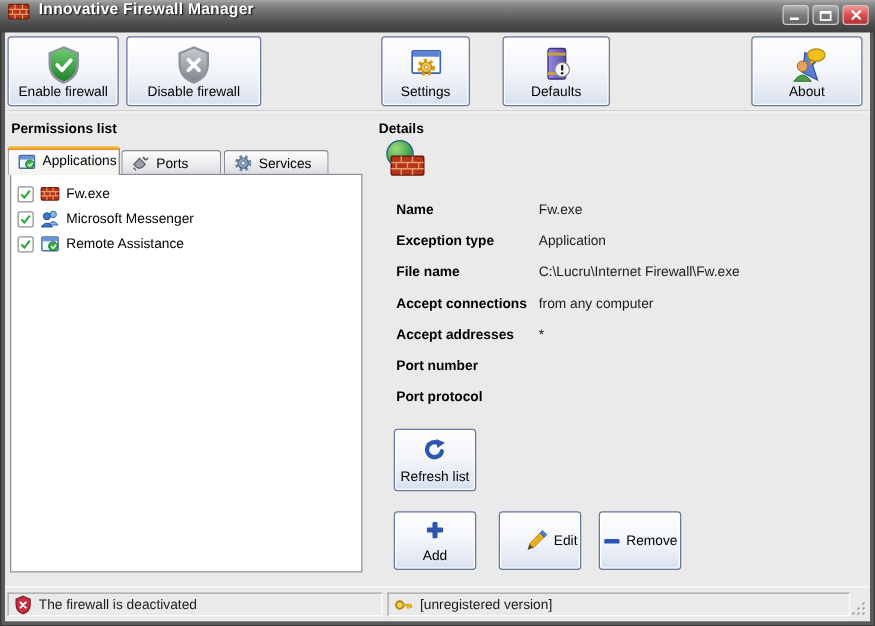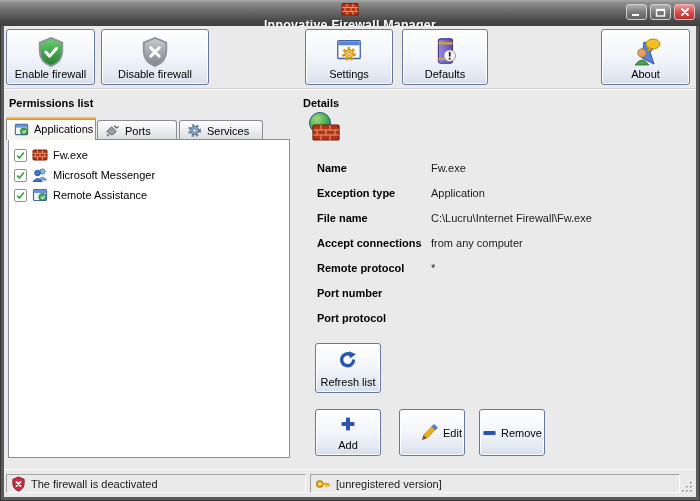--- a/index.html
+++ b/index.html
@@ -1,20 +1,20 @@
 <!DOCTYPE html>
 <html><head>
 <meta charset="utf-8">
 <style>
   html,body{margin:0;padding:0;background:#9b9b9b;font-family:"Liberation Sans",sans-serif;}
   .window{position:relative;width:700px;height:501px;background:#5b5b5b;box-shadow:inset 0 0 0 1px #353535;overflow:hidden;}
   
   .titlebar{position:absolute;left:0;top:0;right:0;height:26px;
     background:linear-gradient(180deg,#a8a8a8 0%,#8b8b8b 12%,#686868 45%,#484848 80%,#3f3f3f 100%);
-    display:flex;align-items:center;flex-direction:column;}
+    display:flex;align-items:flex-start;}
   .title-icon{width:18px;height:18px;margin:0 7px 0 6px;flex:0 0 auto;}
   .title-text{color:#fff;font-size:12.5px;font-weight:bold;text-shadow:1px 1px 1px #1e1e1e;letter-spacing:.2px;}
   .winbtns{position:absolute;right:5px;top:4px;display:flex;gap:3px;}
   .winbtn{width:21px;height:16px;border-radius:3px;border:1px solid #cfcfcf;display:flex;align-items:center;justify-content:center;box-sizing:border-box;cursor:default;}
   .winbtn.gray{background:linear-gradient(180deg,#b2b2b2,#7c7c7c 50%,#636363);}
   .winbtn.red{background:linear-gradient(180deg,#f09a9a,#d85151 50%,#b83030);border-color:#e8baba;}
   
   .client{position:absolute;left:4px;top:26px;right:4px;bottom:4px;background:#ebeaeb;overflow:hidden;}
   .toolbar{position:absolute;left:0;top:0;right:0;height:62px;border-bottom:1px solid #d2d0d2;box-shadow:0 1px 0 #fafafa;}
   .xpbtn{position:absolute;box-sizing:border-box;border:1px solid #67799c;border-radius:3px;
@@ -110,21 +110,21 @@
               <linearGradient id="gDi" x1="0" y1="0" x2="0" y2="1">
                 <stop offset="0" stop-color="#c8ccd2"></stop>
                 <stop offset="1" stop-color="#7f848c"></stop>
               </linearGradient>
             </defs>
           <path d="M16 1 L28 6 V15 C28 23 23 28.5 16 31 C9 28.5 4 23 4 15 V6 Z" fill="url(#gDi)" stroke="#8d949c" stroke-width="2"></path>
           <path d="M11.5 11.5 L20.5 20.5 M20.5 11.5 L11.5 20.5" stroke="#fff" stroke-width="3.2" stroke-linecap="round"></path>
         </svg>
         <span>Disable firewall</span>
       </div>
-      <div class="xpbtn tbtn" style="left:301px;width:88px;">
+      <div class="xpbtn tbtn" style="left:301px;width:71px;">
         <svg width="32" height="30" viewBox="0 0 32 32">
           <rect x="4" y="5" width="24" height="19" rx="1" fill="#fff" stroke="#3a62ad" stroke-width="1.4"></rect>
           <rect x="4.7" y="5.7" width="22.6" height="4.3" fill="#5a84d6"></rect>
           <circle cx="16" cy="19" r="6" fill="none" stroke="#d89c14" stroke-width="3" stroke-dasharray="2.6 2.6"></circle>
           <circle cx="16" cy="19" r="4.5" fill="#f4c84a" stroke="#b07d10" stroke-width="1"></circle>
           <circle cx="16" cy="19" r="1.7" fill="#fff" stroke="#b07d10" stroke-width="0.8"></circle>
         </svg>
         <span>Settings</span>
       </div>
       <div class="xpbtn tbtn" style="left:398px;width:86px;">
@@ -258,21 +258,21 @@
     </svg>
 
     <div class="drow-label" style="top:136px;">Name</div>
     <div class="drow-value" style="top:136px;">Fw.exe</div>
     <div class="drow-label" style="top:161px;">Exception type</div>
     <div class="drow-value" style="top:161px;">Application</div>
     <div class="drow-label" style="top:186px;">File name</div>
     <div class="drow-value" style="top:186px;">C:\Lucru\Internet Firewall\Fw.exe</div>
     <div class="drow-label" style="top:211px;">Accept connections</div>
     <div class="drow-value" style="top:211px;">from any computer</div>
-    <div class="drow-label" style="top:236px;">Remote protocol</div>
+    <div class="drow-label" style="top:236px;">Accept addresses</div>
     <div class="drow-value" style="top:236px;">*</div>
     <div class="drow-label" style="top:261px;">Port number</div>
     <div class="drow-value" style="top:261px;"></div>
     <div class="drow-label" style="top:286px;">Port protocol</div>
     <div class="drow-value" style="top:286px;"></div>
 
     <div class="xpbtn" style="left:311px;top:317px;width:66px;height:50px;">
       <svg width="20" height="20" viewBox="0 0 20 20">
         <path d="M15.5 11 A6 6 0 1 1 12.5 4.5" fill="none" stroke="#2b55b0" stroke-width="3.4" stroke-linecap="round"></path>
         <polygon points="11,1.2 18,4.2 11.8,8.4" fill="#2b55b0"></polygon>

